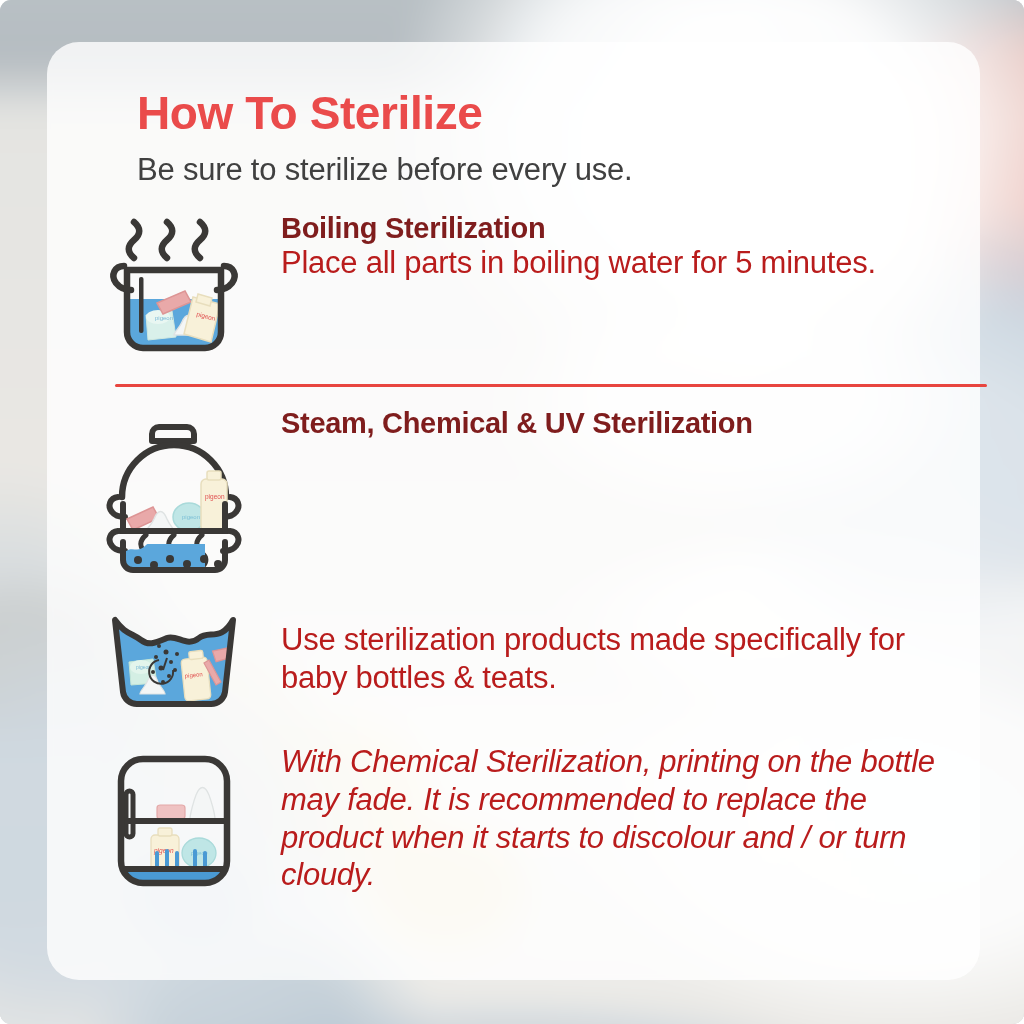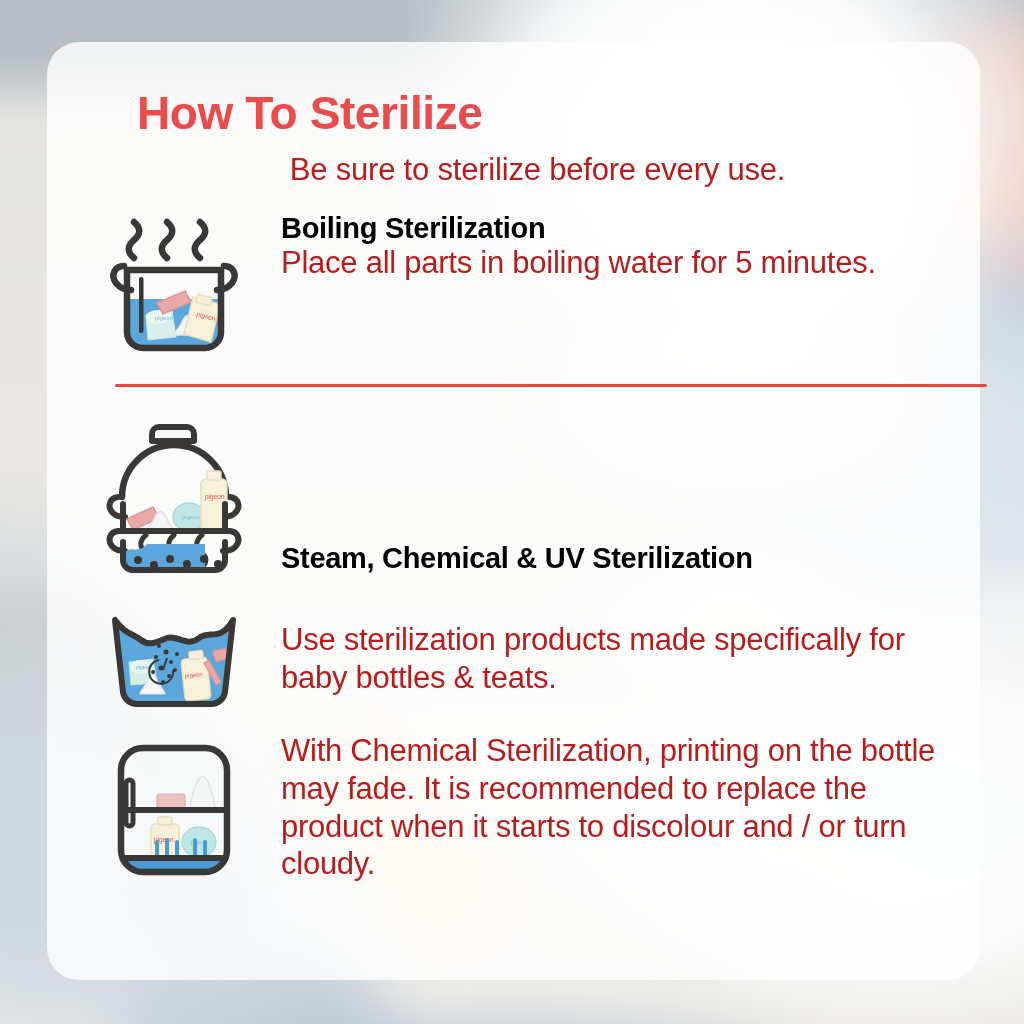--- a/index.html
+++ b/index.html
@@ -11,20 +11,21 @@
     font-family: "Liberation Sans", sans-serif;
   }
 
   
   .stage {
     position: relative;
     width: 1024px;
     height: 1024px;
     background: #cfd2d4;
     overflow: hidden;
+    border-radius: 11px;
   }
 
   .bg {
     position: absolute;
     inset: -40px;
     filter: blur(14px) saturate(0.85);
   }
   
   .bg-base {
     position: absolute; inset: 0;
@@ -88,44 +89,43 @@
   .title {
     color: #ea4b4b;
     font-size: 46px;
     font-weight: bold;
     letter-spacing: -0.4px;
     line-height: 1.0;
     margin: 0 0 16px 48px;
   }
 
   .subtitle {
-    color: #b91c1c;
+    color: #404040;
     font-size: 31px;
     font-weight: normal;
     letter-spacing: -0.2px;
     margin: 1px 0 22px 48px;
-    text-align: center;
   }
 
   
   .row {
     display: flex;
     align-items: flex-start;
     gap: 22px;
   }
   .icon-cell {
     flex: 0 0 170px;
     display: flex;
     justify-content: center;
     padding-top: 4px;
   }
   .text-cell { flex: 1 1 auto; padding-top: 2px; }
 
   .row-heading {
-    color: #000000;
+    color: #7f1d1d;
     font-size: 29px;
     font-weight: bold;
     letter-spacing: -0.3px;
     line-height: 1.12;
   }
   .row-body {
     color: #b91c1c;
     font-size: 31px;
     font-weight: normal;
     letter-spacing: -0.25px;
@@ -134,23 +134,23 @@
 
   .divider {
     height: 3px;
     background: #e8453f;
     margin: 20px 0 18px 26px;
     width: 872px;
     border-radius: 2px;
   }
 
   .row-boiling { margin-top: 4px; }
-  .row-steam   { margin-top: 16px; align-items: flex-end; }
+  .row-steam   { margin-top: 16px; }
   .row-wash    { margin-top: 26px; align-items: center; }
-  .row-uv      { margin-top: 15px; }
+  .row-uv      { margin-top: 26px; font-style: italic; }
 
   .row-wash .icon-cell  { padding-top: 10px; }
   .row-uv .icon-cell    { padding-top: 8px; }
 
   svg { display: block; }
 </style>
 </head>
 <body>
 
 <div class="stage">

